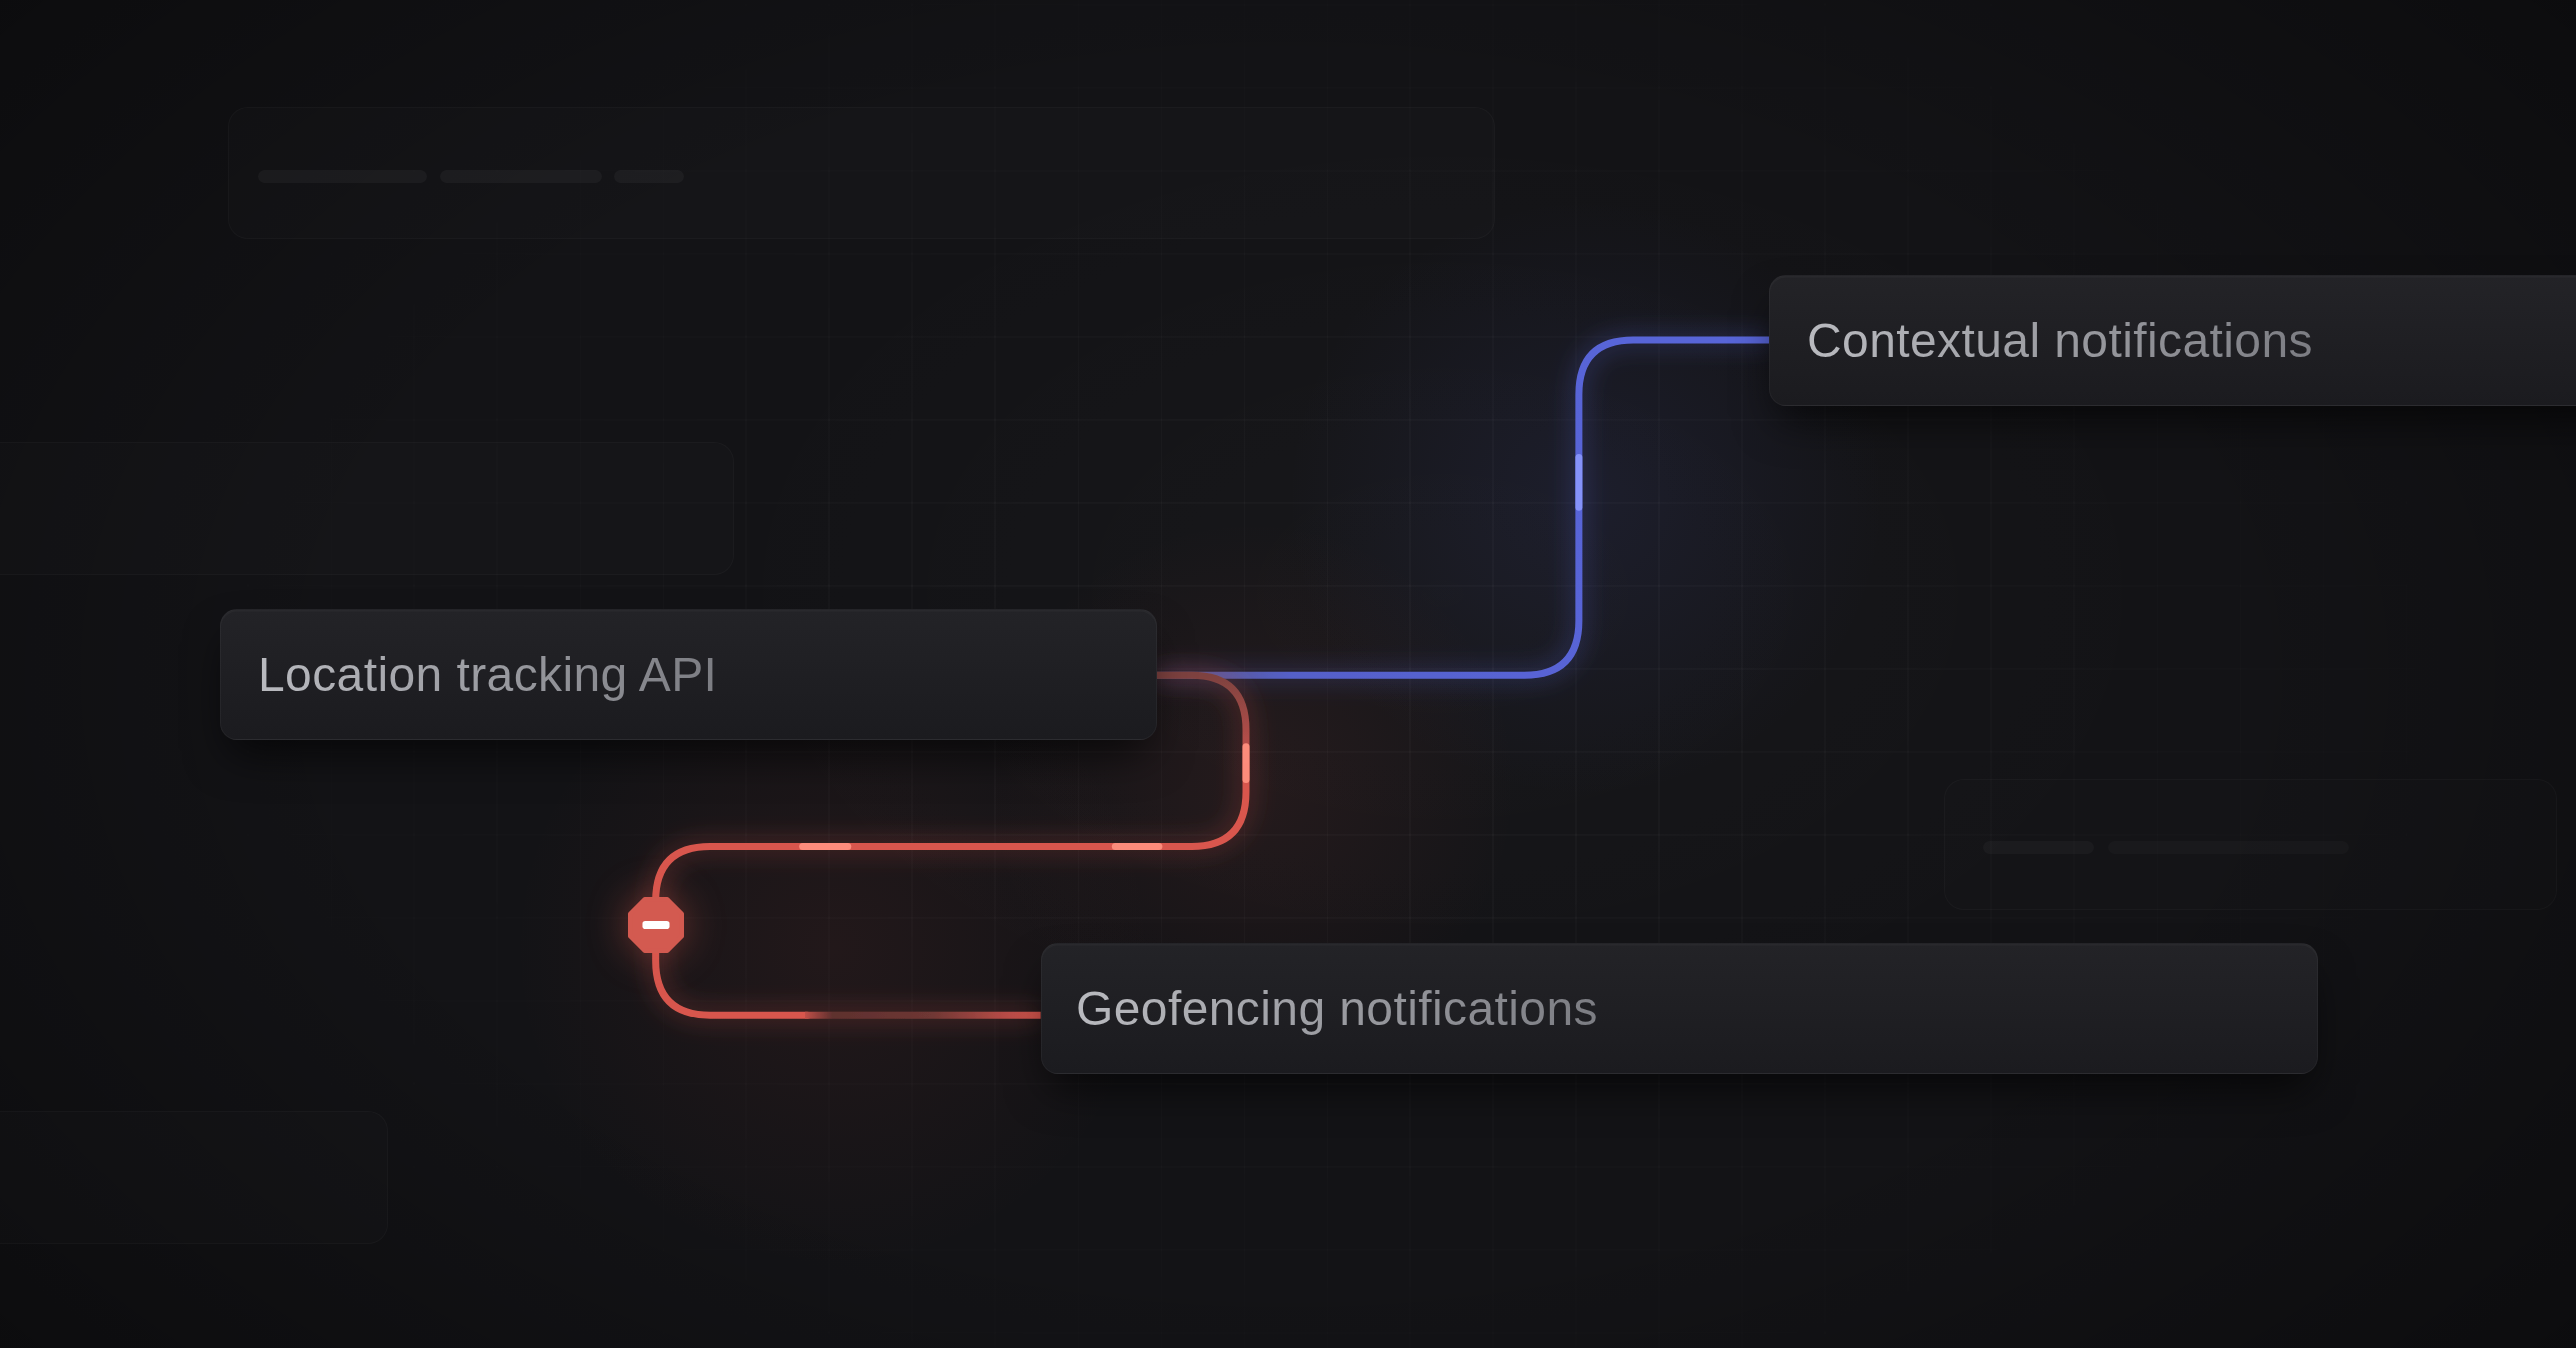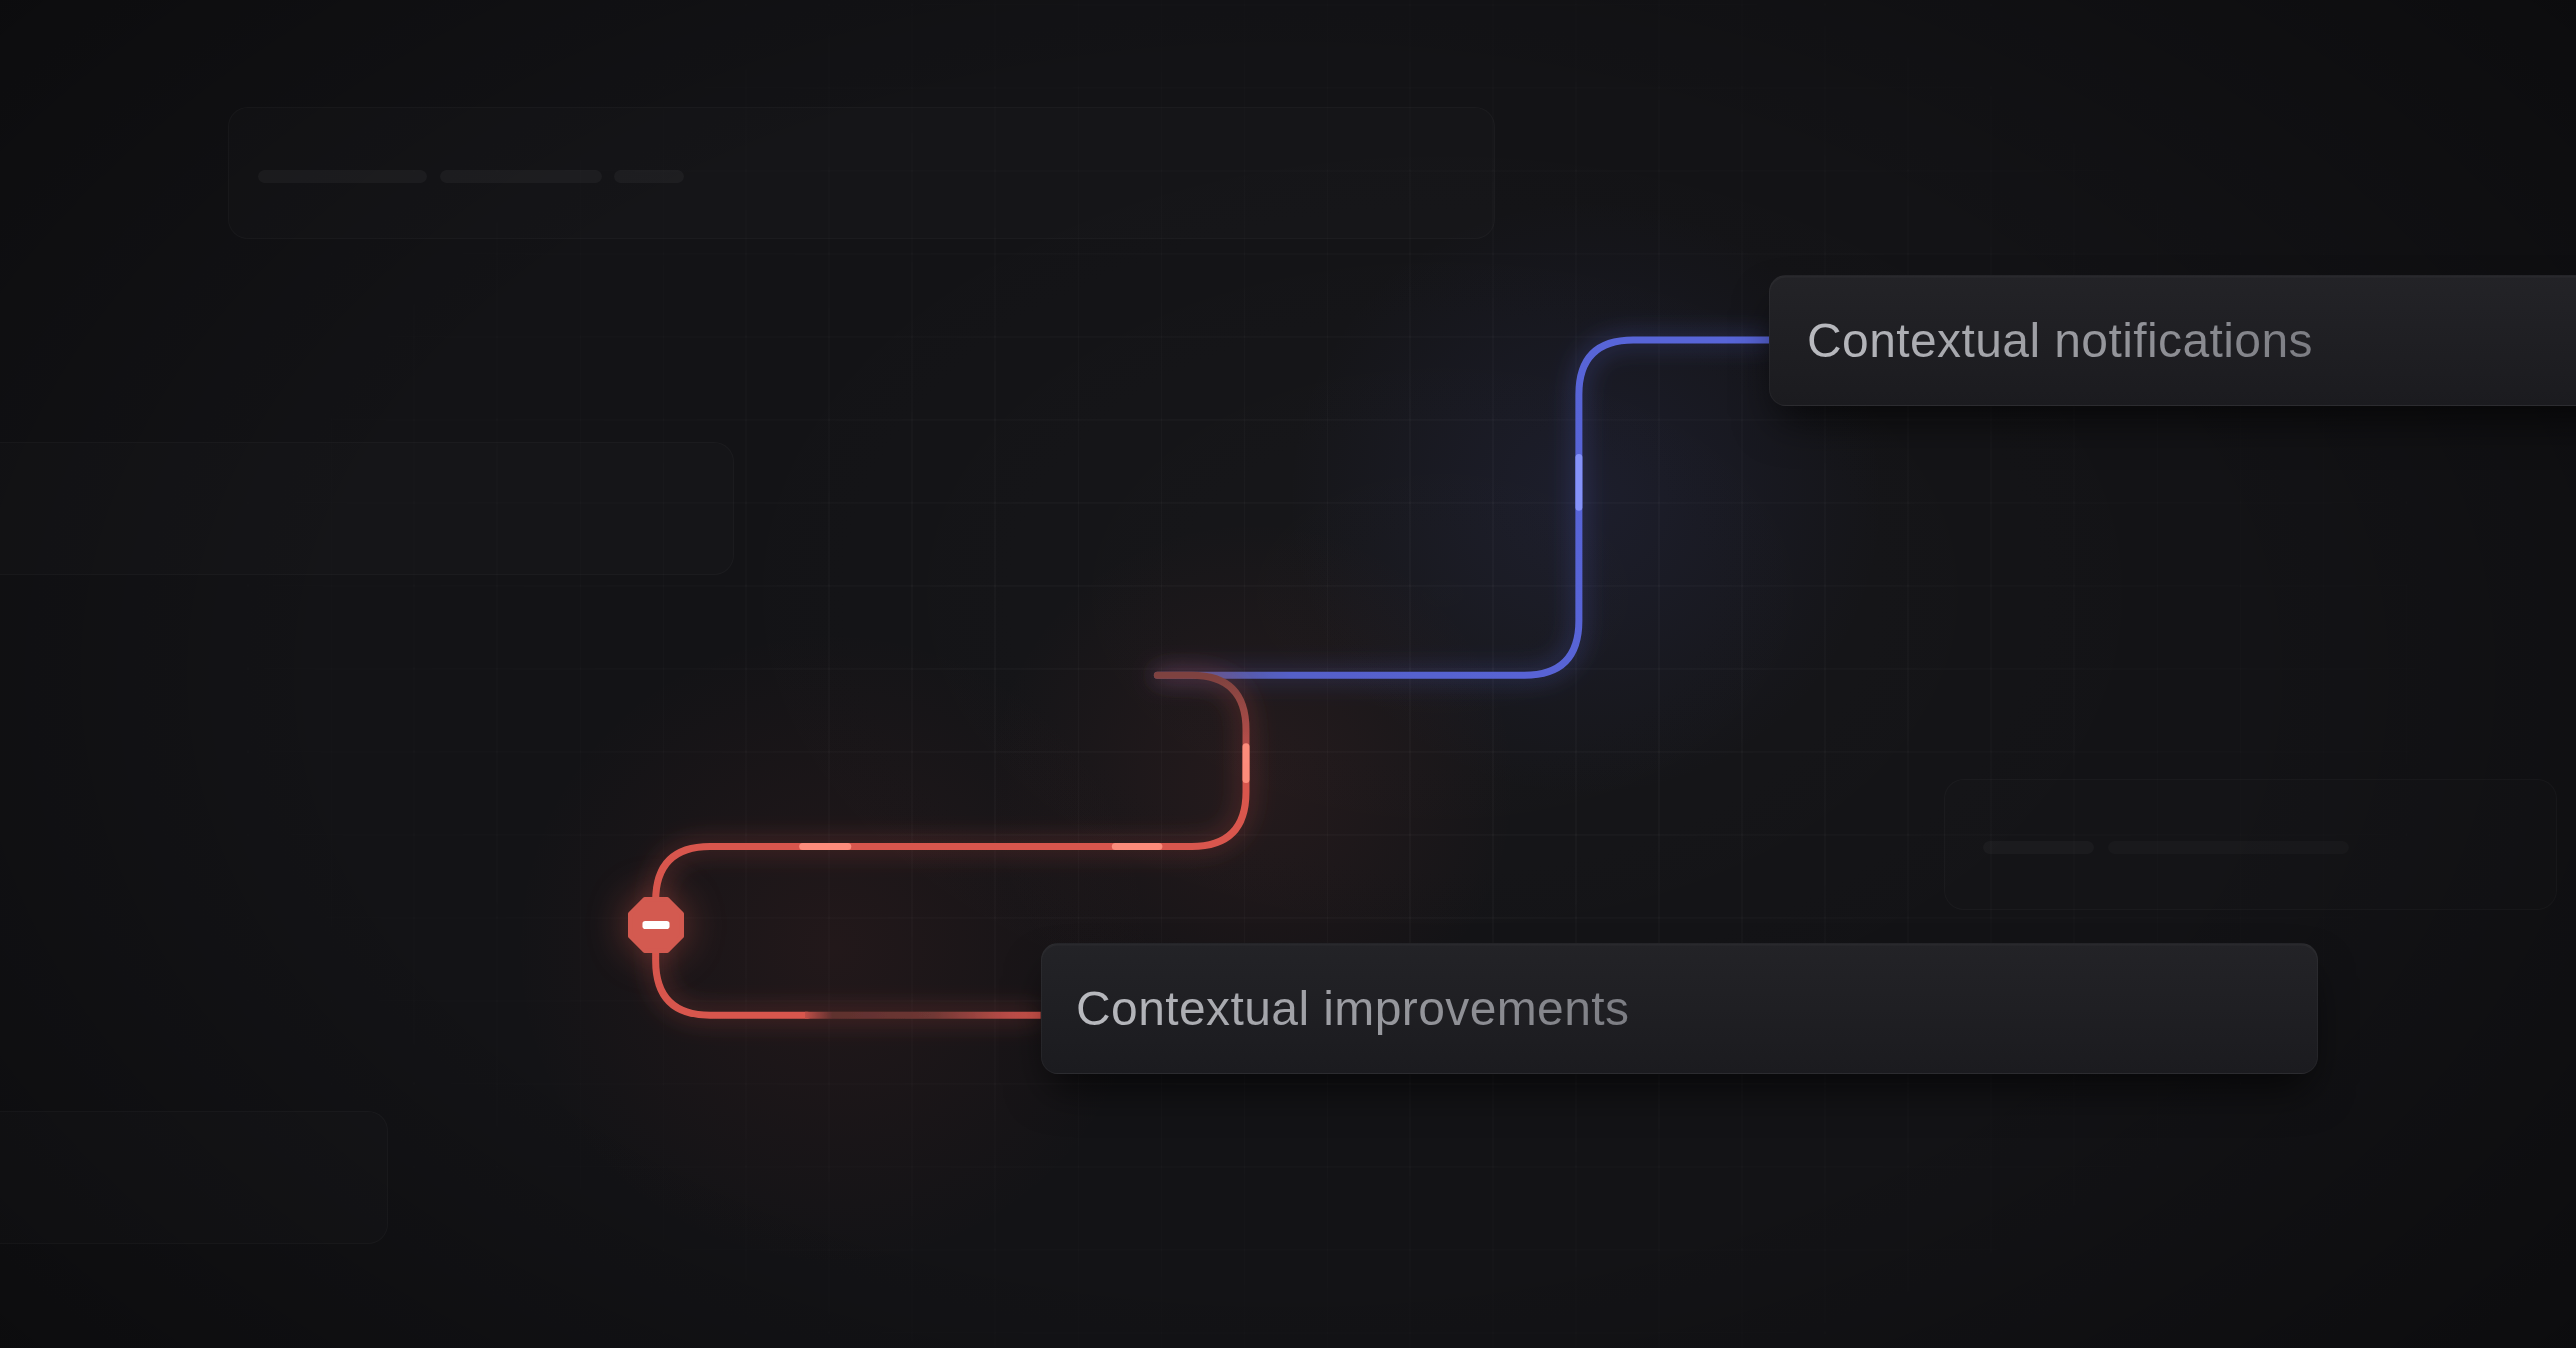--- a/index.html
+++ b/index.html
@@ -118,25 +118,28 @@
       <path d="M1488 868 H1532 Q1602 868 1602 938 V1018 Q1602 1088 1532 1088 H913 Q843 1088 843 1158 V1235 Q843 1305 913 1305 H1038" fill="none" stroke="url(#gradRed)" stroke-width="9" stroke-linecap="round"></path>
       <path d="M1035 1305 H1338" fill="none" stroke="url(#gradRedDim)" stroke-width="9"></path>
     </g>
     <g opacity="0.95">
       <path d="M1602 960 V1002" fill="none" stroke-width="9" stroke-linecap="round" stroke="#ff8f7e"></path>
       <path d="M1032 1088 H1090" fill="none" stroke-width="9" stroke-linecap="round" stroke="#ff8f7e"></path>
       <path d="M1434 1088 H1490" fill="none" stroke-width="9" stroke-linecap="round" stroke="#ff8f7e"></path>
     </g>
   </svg>
 
+  <div class="node n1">
+    <span class="label">Location tracking API</span>
+  </div>
   <div class="node n2">
     <span class="label">Contextual notifications</span>
   </div>
   <div class="node n3">
-    <span class="label">Contextual improvements</span>
+    <span class="label">Geofencing notifications</span>
   </div>
 
   <div class="blocker">
     <svg viewBox="0 0 24 24">
       <path d="M7.2 1 H16.8 L23 7.2 V16.8 L16.8 23 H7.2 L1 16.8 V7.2 Z" stroke-width="2" stroke-linejoin="round" stroke="#d35a50" fill="#d35a50"></path>
       <rect x="6.2" y="10.3" width="11.6" height="3.4" rx="1.2" fill="#ffffff"></rect>
     </svg>
   </div>
 
 </div>

